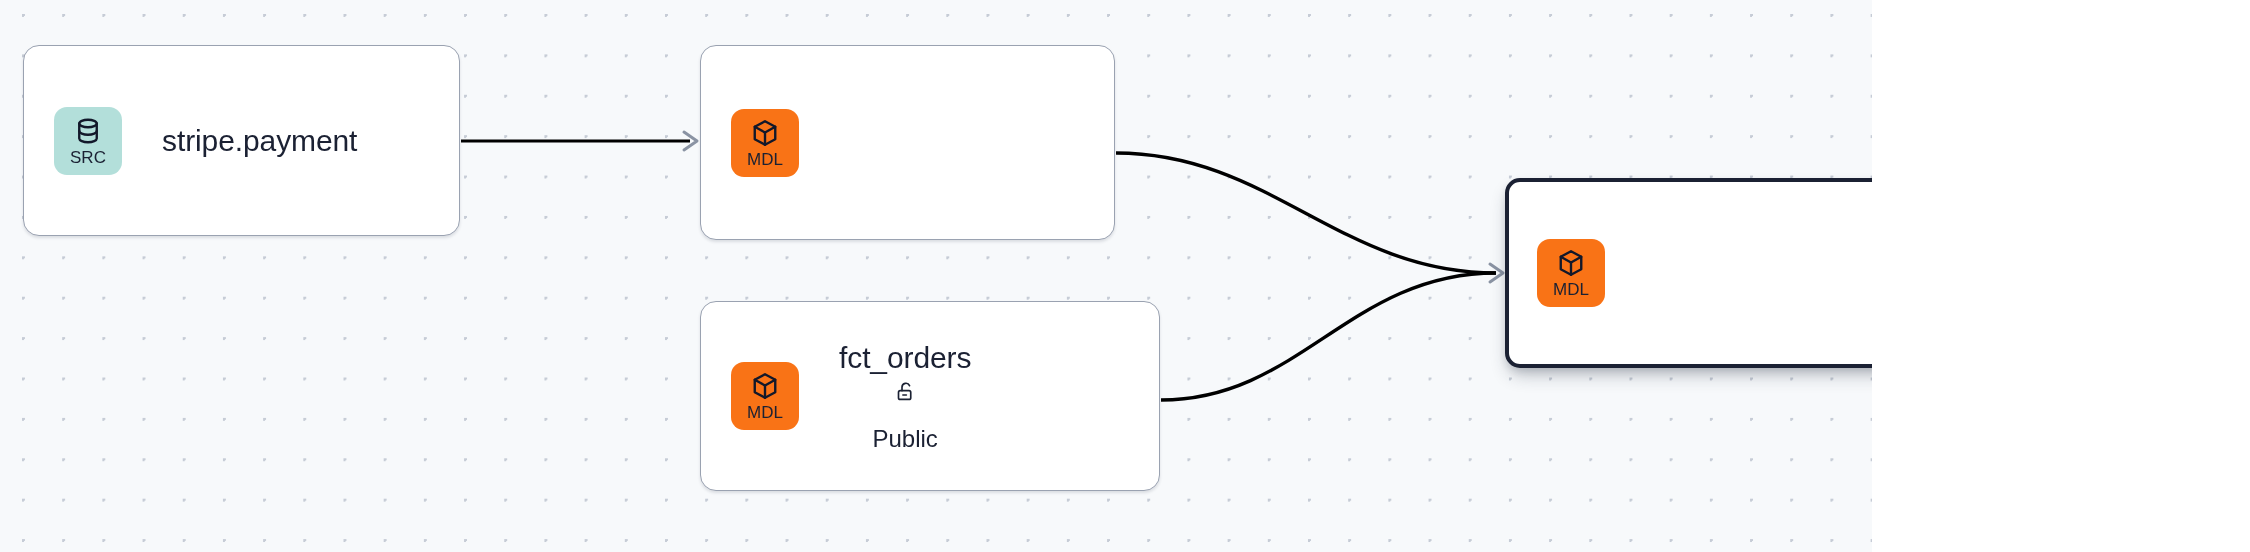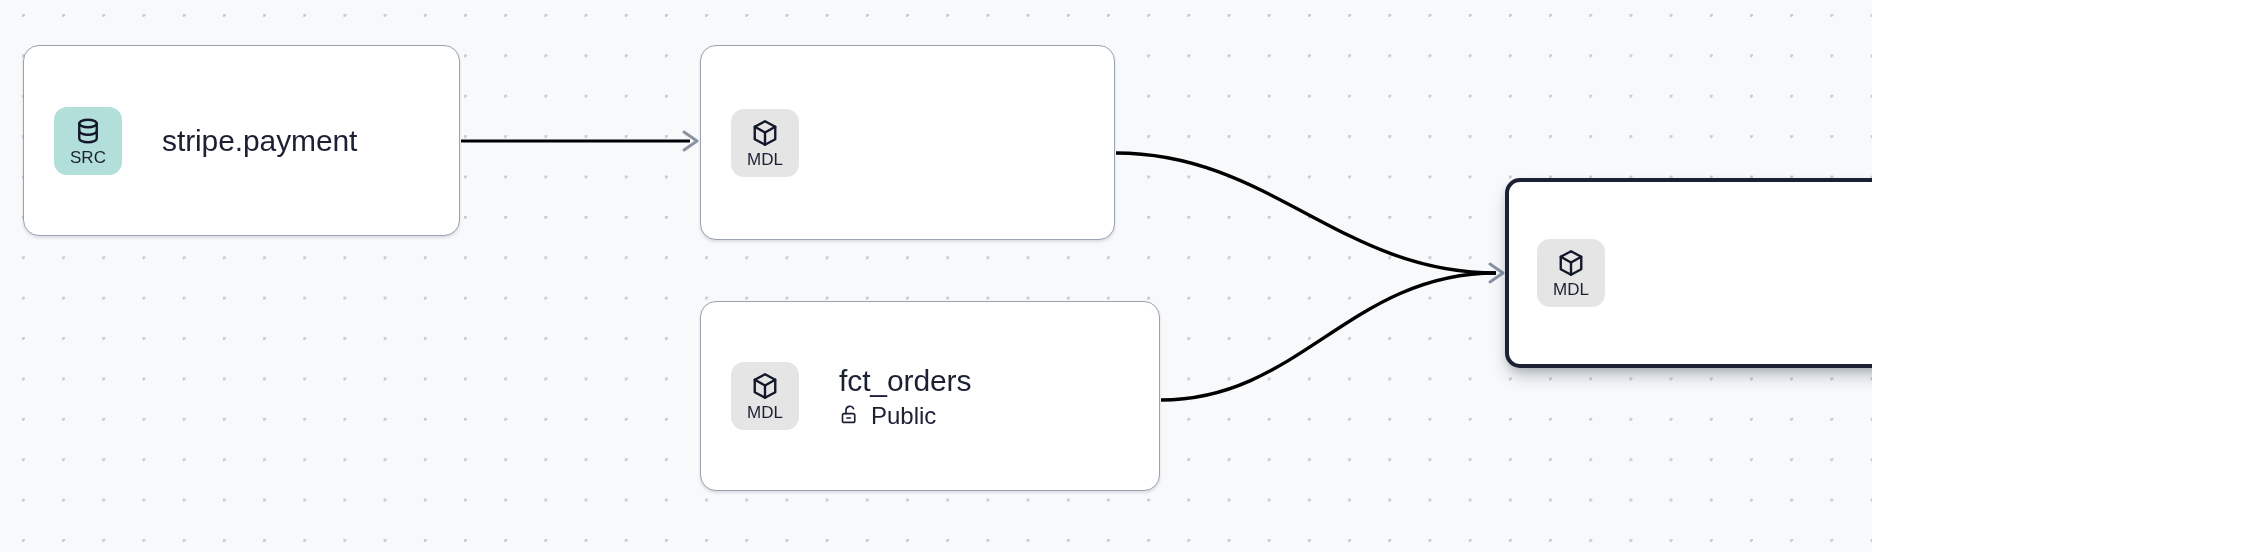--- a/index.html
+++ b/index.html
@@ -61,21 +61,21 @@
     width: 68px;
     height: 68px;
     border-radius: 13px;
     display: flex;
     flex-direction: column;
     align-items: center;
     justify-content: center;
     gap: 1px;
   }
   .badge.src { background: #b3dfda; }
-  .badge.mdl { background: #e5e5e5; }
+  .badge.mdl { background: #f97316; }
   .badge .glyph {
     display: block;
     line-height: 0;
   }
   .badge .badge-text {
     font-size: 17px;
     font-weight: 400;
     letter-spacing: 0.1px;
     color: #1b2133;
     line-height: 1;
@@ -93,22 +93,23 @@
     font-size: 30px;
     font-weight: 400;
     color: #1b2133;
     line-height: 1.18;
     white-space: nowrap;
     letter-spacing: -0.1px;
   }
   .node-sub {
     display: flex;
     align-items: center;
-    gap: 11px;
+    gap: 20px;
     margin-top: 5px;
+    flex-direction: column;
   }
   .node-sub .sub-text {
     font-size: 24px;
     color: #1b2133;
     line-height: 1.1;
     white-space: nowrap;
   }
 </style>
 </head>
 <body>

